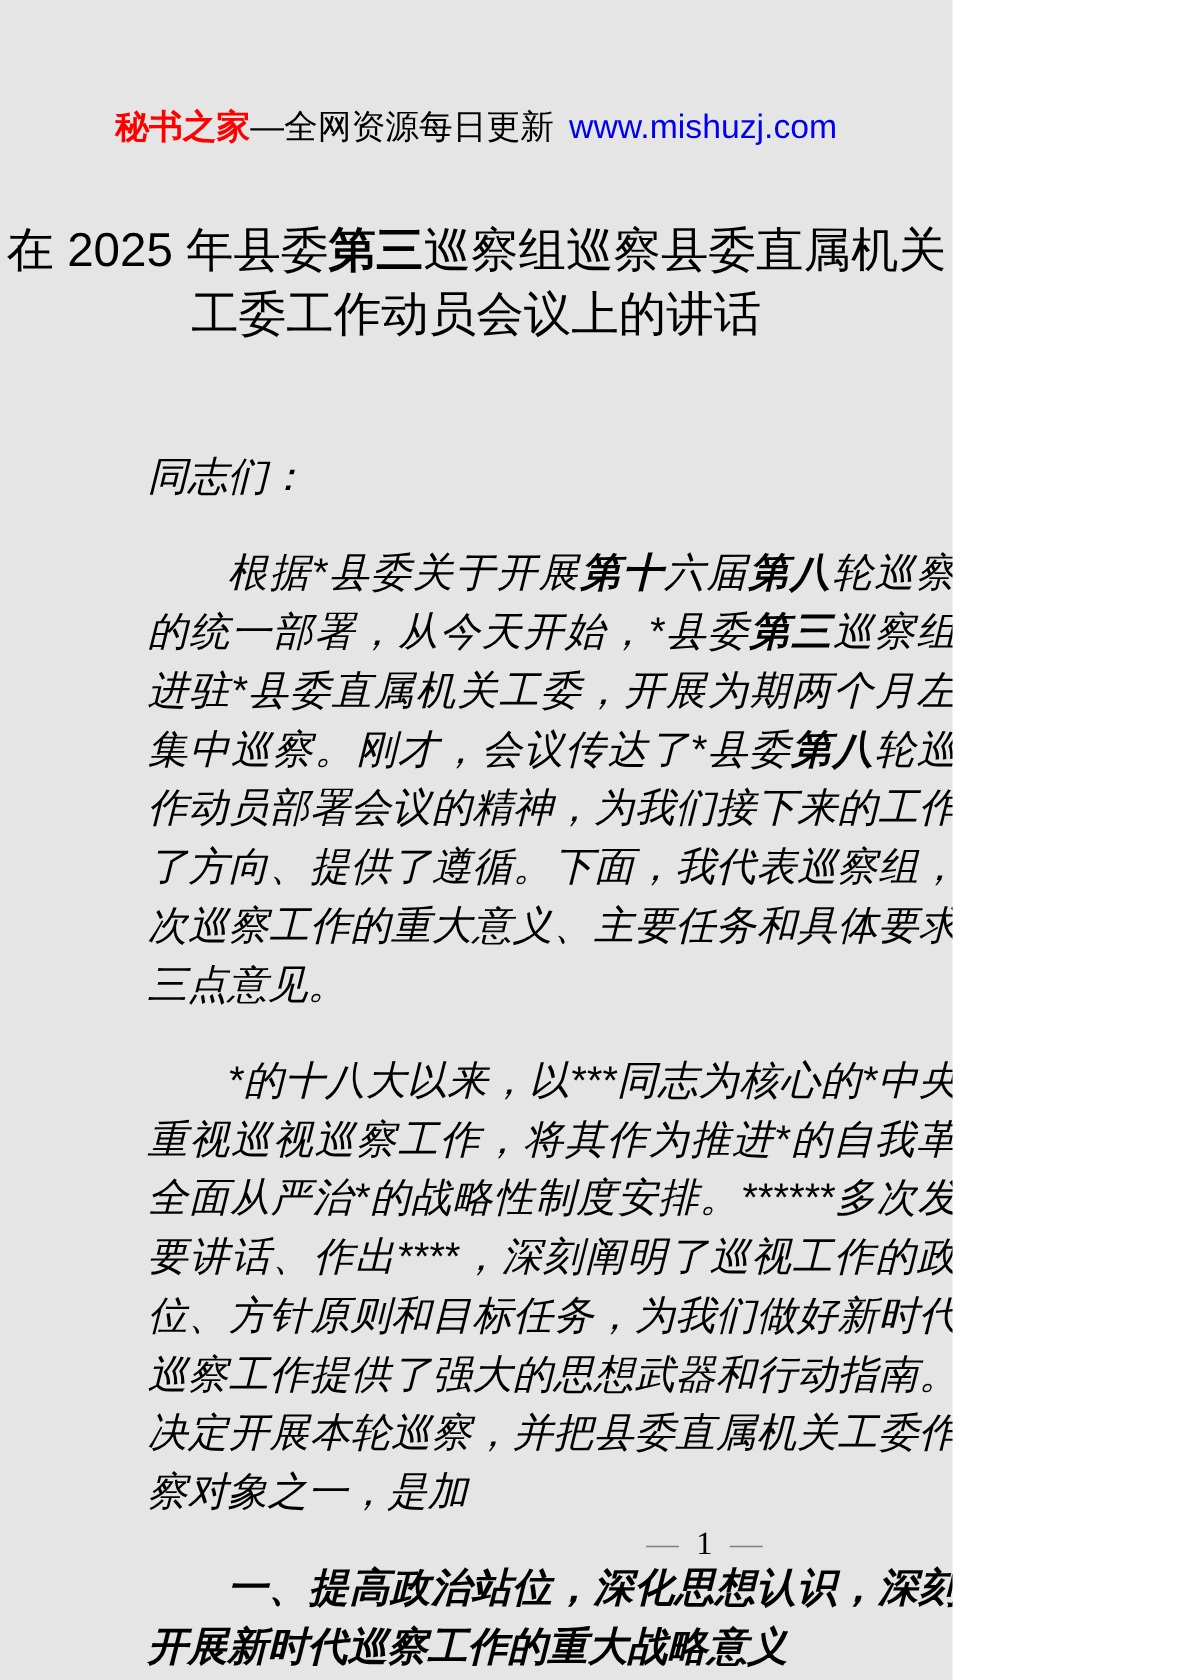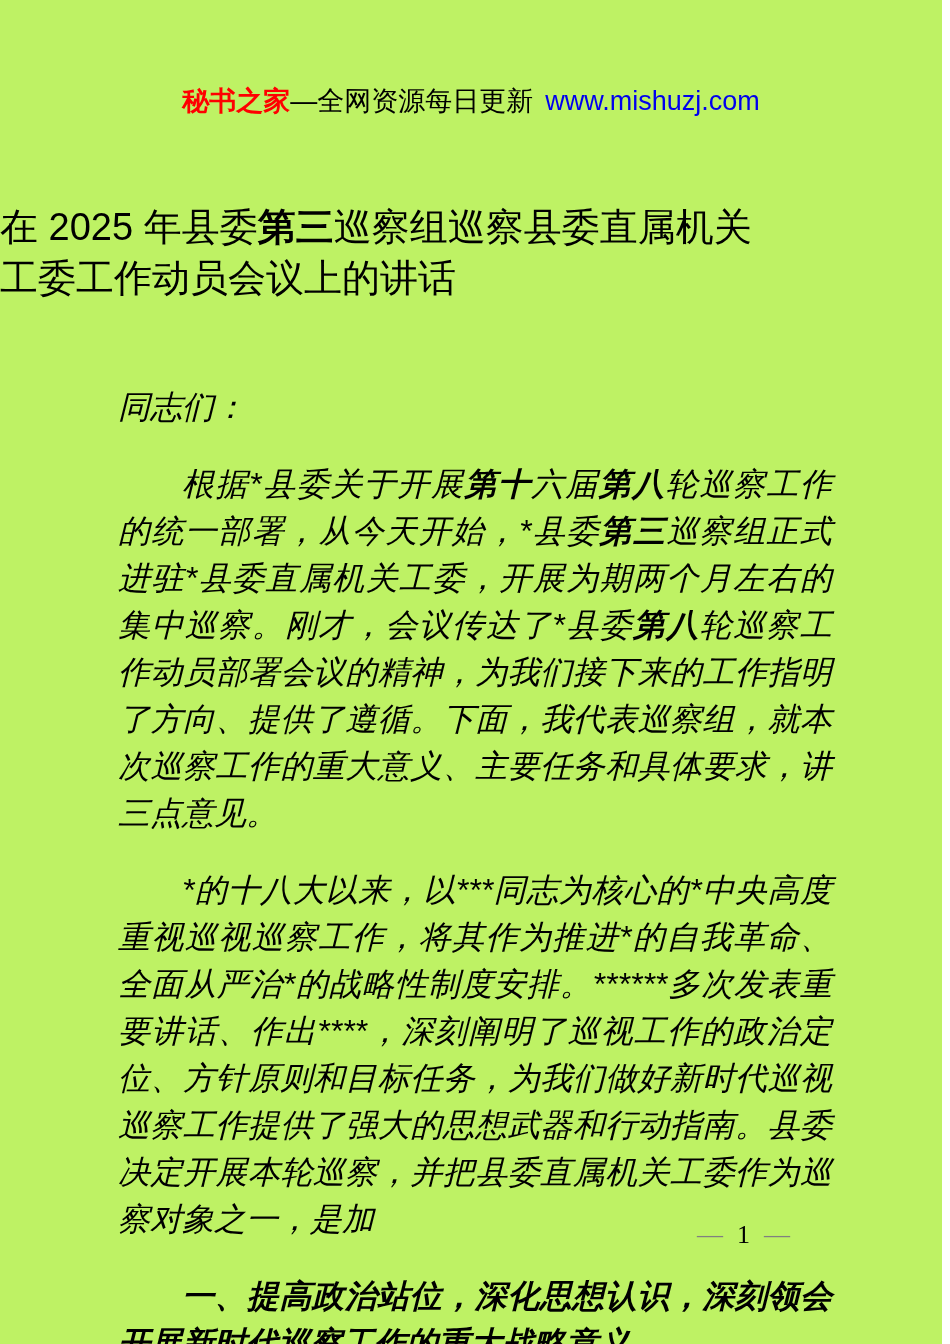--- a/index.html
+++ b/index.html
@@ -1,37 +1,38 @@
 <!DOCTYPE html>
 <html><head>
 <meta charset="utf-8">
 <style>
   html,body{margin:0;padding:0;background:#ffffff;}
   .page{
     position:relative;
-    width:942px;height:1344px;
-    background:#bef264;
+    width:762px;height:1344px;
+    background:#e5e5e5;
     font-family:"Liberation Sans","DejaVu Sans",sans-serif;
     color:#000000;
     overflow:hidden;
   }
   
   .site-header{
     padding-top:84px;
     text-align:center;
     font-size:27px;
     line-height:34px;
     white-space:nowrap;
   }
   .site-name{color:#ff0000;font-weight:bold;}
   .site-sep,.site-tagline{color:#000000;font-weight:normal;}
   .site-url{color:#0000ee;margin-left:12px;}
   
   .doc-title{
-    margin-top:84px;
+    margin-top:58px;
+    text-align:center;
     font-size:38px;
     line-height:51px;
     color:#000000;
   }
   .doc-title .b{font-weight:bold;}
   
   .doc-body{
     margin:80px 0 0 118px;
     width:714px;
     font-size:32px;

